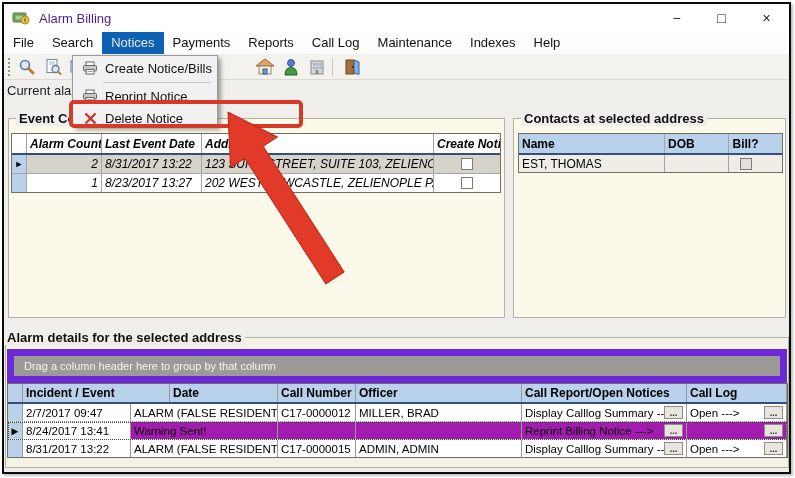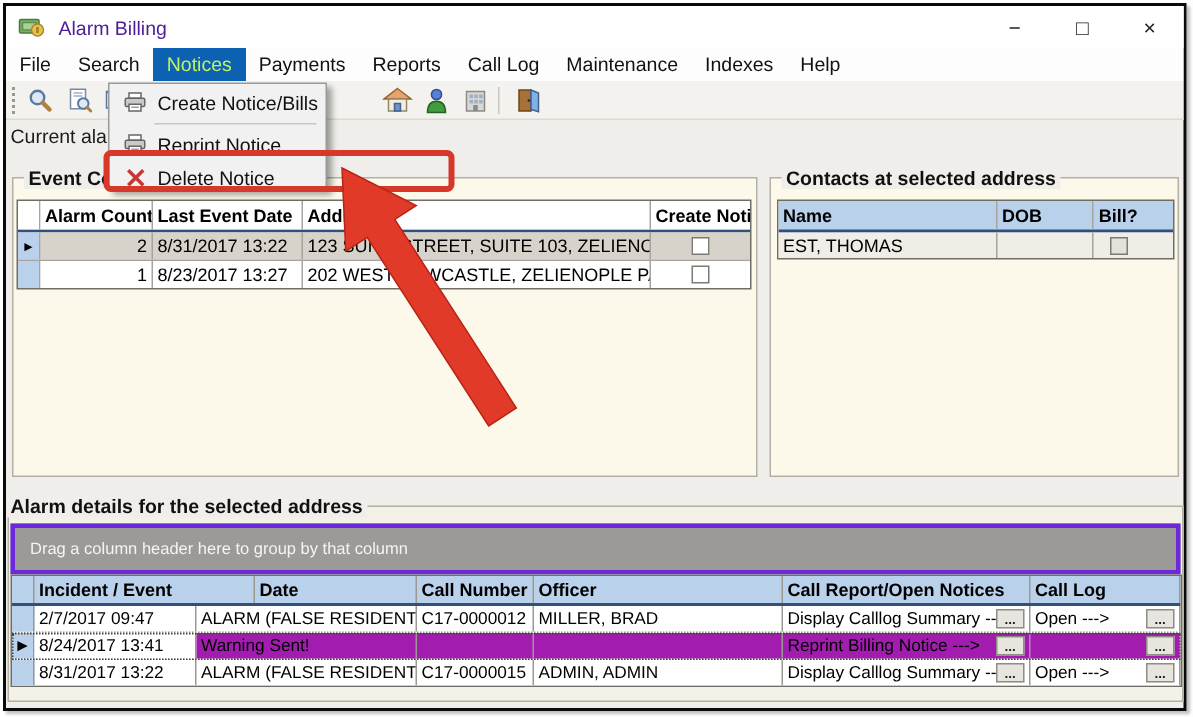--- a/index.html
+++ b/index.html
@@ -14,21 +14,21 @@
   
   .titlebar{left:4px;top:4px;width:785px;height:28px;background:#ffffff;display:flex;align-items:center;}
   .appicon{width:18px;height:16px;margin-left:8px;position:relative;}
   .title{margin-left:9px;font-size:13px;color:#4c1d95;}
   .winbtns{margin-left:auto;display:flex;height:100%;}
   .winbtn{width:45px;height:100%;display:flex;align-items:center;justify-content:center;font-size:14px;color:#222;background:#fff;border:none;font-family:inherit;}
 
   
   .menubar{left:4px;top:32px;width:785px;height:22px;background:#fdfdfd;display:flex;align-items:stretch;font-size:13px;color:#111;}
   .menuitem{padding:3px 9px 4px 9px;display:flex;align-items:center;}
-  .menuitem.active{background:#0d61b3;color:#bef264;}
+  .menuitem.active{background:#0d61b3;color:#e5e5e5;}
 
   
   .toolbar{left:4px;top:54px;width:785px;height:26px;background:#f4f2ee;border-bottom:1px solid #dcd9d2;display:flex;align-items:center;}
   .grip{width:4px;height:18px;border-left:2px dotted #9a978f;margin-left:4px;}
   .tbicon{width:22px;height:20px;margin-left:4px;display:flex;align-items:center;justify-content:center;}
   .tbsep{width:1px;height:18px;background:#c9c6be;margin:0 4px;}
 
   .statustext{left:7px;top:83px;font-size:13px;color:#1c1c1c;white-space:nowrap;}
 
   
@@ -38,21 +38,21 @@
   
   .grid{border:1px solid #6f6d66;background:#fcf8ea;overflow:hidden;}
   .grow{display:flex;width:100%;}
   .ghead{background:#b9d1ea;border-bottom:2px solid #31507c;}
   .cell{border-right:1px solid #a6a49c;padding:1px 3px;font-size:12px;white-space:nowrap;overflow:hidden;display:flex;align-items:center;}
   .ghead .cell{font-weight:bold;color:#000;}
   .selcell{background:#b9d1ea;justify-content:center;font-size:9px;color:#000;padding:0;}
   .num{justify-content:flex-end;}
   
   .g1c0{width:15px;}.g1c1{width:75px;}.g1c2{width:100px;}.g1c3{width:232px;}.g1c4{width:66px;border-right:none;}
-  .g1 .grow{height:19px;}
+  .g1 .grow{height:19px;font-style:italic;}
   .g1 .ghead{height:21px;}
   .g1 .grow.body{border-bottom:1px solid #a6a49c;background:#fff;}
   .g1 .grow.selrow{background:#d7d3ca;}
   .g1 .grow.selrow .cell{background:#d7d3ca;}
   .g1 .grow.selrow .selcell{background:#b9d1ea;}
   .g1 .grow .cell{background:#fff;}
   .g1 .grow.body .selcell{background:#b9d1ea;}
   
   .g2c0{width:146px;}.g2c1{width:64px;}.g2c2{width:33px;border-right:none;justify-content:center;}
   .g2 .ghead{height:21px;}
@@ -63,21 +63,21 @@
   .g3 .grow.body{height:18px;background:#fff;border-bottom:1px dotted #8d8b84;}
   .g3 .cell{font-size:11.5px;border-right:1px solid #9b9992;}
   .g3 .ghead .cell{font-size:12px;}
   .g3 .grow.green .cell{background:#a21caf;}
   .g3 .grow.green .cell.focuscell{background:#ffffff;}
   .g3 .grow.green .selcell{background:#b9d1ea;}
   .g3 .grow.sel{outline:1px dotted #444;outline-offset:-1px;}
   .flexcell span.txt{flex:1;overflow:hidden;white-space:nowrap;}
   .dots{margin-left:auto;width:19px;height:13px;background:#e8e5de;border:1px solid #8f8d85;font-size:9px;font-weight:bold;line-height:6px;padding:0;color:#222;font-family:inherit;}
 
-  .dragbar{background:#9b9a96;color:#f4f4f4;font-size:11px;display:flex;align-items:center;padding-left:10px;border:3px solid #6d28d9;}
+  .dragbar{background:#9b9a96;color:#f4f4f4;font-size:11px;display:flex;align-items:center;padding-left:10px;border:7px solid #6d28d9;}
 
   .checkbox{width:12px;height:12px;border:1px solid #7c7a74;background:#fff;display:inline-block;}
   .checkbox.disabled{background:#e3e1d9;}
 
   
   .dropdown{left:72px;top:55px;width:146px;height:72px;background:#f1f1f1;border:1px solid #9a9a9a;box-shadow:3px 3px 4px rgba(0,0,0,.35);z-index:50;}
   .dditem{display:flex;align-items:center;height:22px;font-size:13px;color:#111;padding-left:6px;}
   .dditem .ddicon{width:22px;display:flex;justify-content:center;}
   .dditem .ddlabel{margin-left:4px;white-space:nowrap;}
   .ddsep{height:1px;background:#c6c6c6;margin:2px 6px 2px 30px;}

